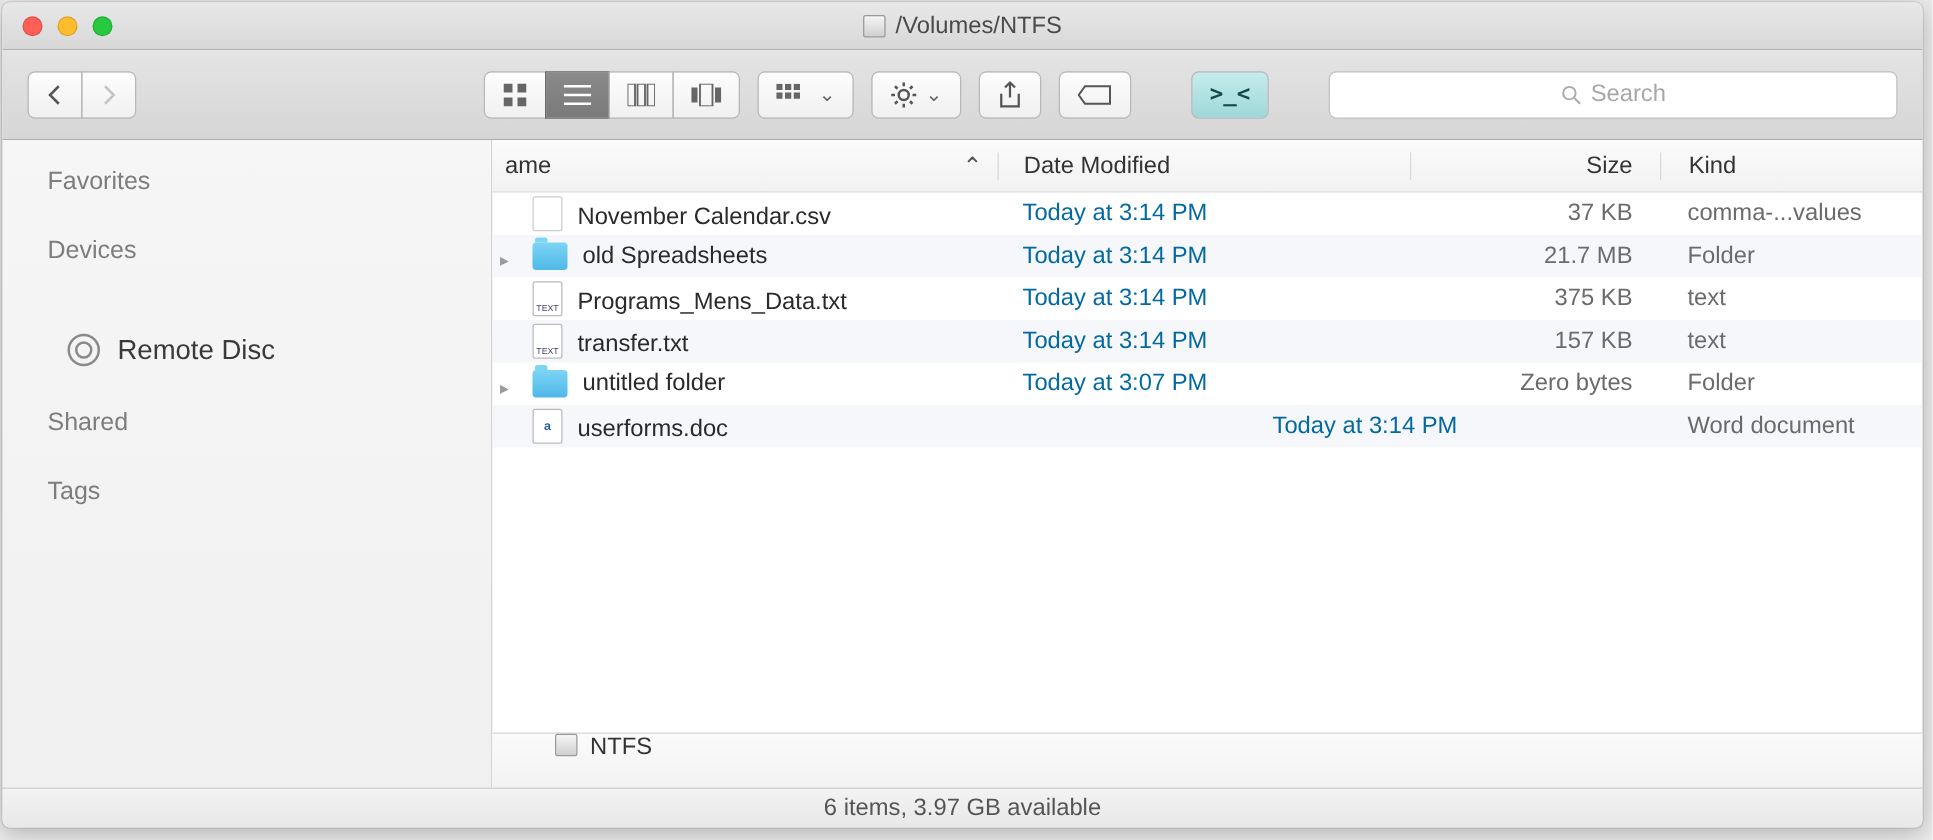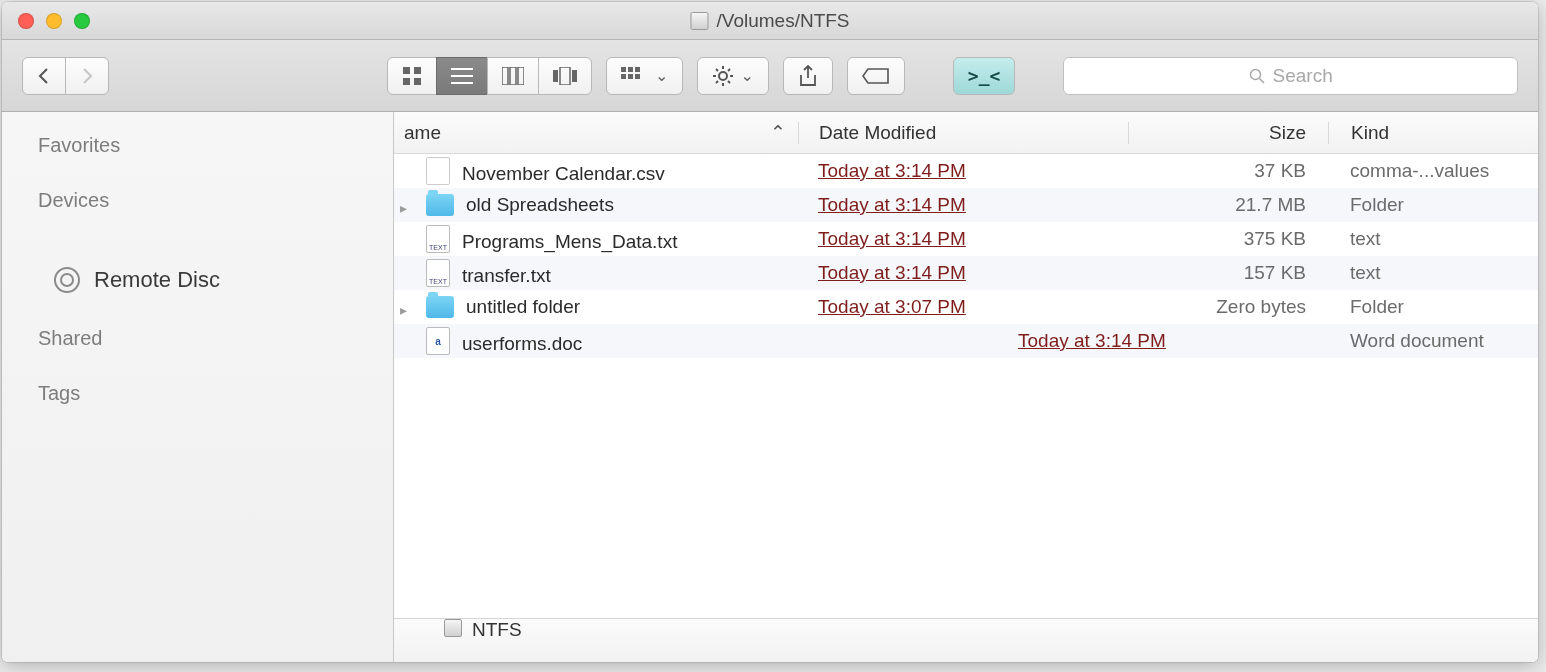--- a/index.html
+++ b/index.html
@@ -34,21 +34,21 @@
 .header-row { height:42px; display:flex; align-items:center; border-bottom:1px solid #d9d9d9; font-size:19px; color:#333; background:linear-gradient(#fbfbfb,#f2f2f2); }
 .col-name { flex:1; padding-left:10px; display:flex; align-items:center; }
 .col-name .sort { margin-left:auto; margin-right:12px; color:#555; }
 .col-date { width:330px; padding-left:20px; border-left:1px solid #d9d9d9; }
 .col-size { width:200px; text-align:right; padding-right:22px; border-left:1px solid #d9d9d9; }
 .col-kind { width:210px; padding-left:22px; border-left:1px solid #d9d9d9; }
 .rows { flex:1; overflow:auto; }
 .row { height:34px; display:flex; align-items:center; font-size:19px; color:#2a2a2a; }
 .row:nth-child(even){ background:#f5f7fa; }
 .row .c-name { flex:1; display:flex; align-items:flex-end; gap:12px; padding-left:6px; }
-.row .c-date { width:330px; padding-left:20px; color:#7f1d1d;text-decoration:underline; }
+.row .c-date { width:330px; padding-left:20px; color:#0369a1; }
 .row .c-size { width:200px; text-align:right; padding-right:22px; color:#6b6b6b; }
 .row .c-kind { width:210px; padding-left:22px; color:#6b6b6b; }
 .disclosure { width:14px; color:#9a9a9a; font-size:14px; }
 .f-icon { width:24px; height:28px; display:flex; align-items:center; justify-content:center; }
 .f-icon.file { background:#fff; border:1px solid #ccc; border-radius:2px; }
 .f-icon.folder { width:28px; height:22px; background:linear-gradient(#7cd5f5,#4fb8e8); border-radius:3px; position:relative; }
 .f-icon.folder::before { content:""; position:absolute; top:-4px; left:2px; width:10px; height:4px; background:#7cd5f5; border-radius:2px 2px 0 0; }
 .f-icon.text { background:#fff; border:1px solid #bbb; border-radius:2px; font-size:7px; color:#447; display:flex; flex-direction:column; align-items:center; justify-content:flex-end; padding-bottom:1px; }
 .f-icon.doc { background:#fff; border:1px solid #bbb; border-radius:2px; font-size:10px; color:#2a5ca8; font-weight:bold; }
 .pathbar { height:44px; border-top:1px solid #d5d5d5; display:flex; gap:10px; padding-left:50px; font-size:19px; color:#333; background:linear-gradient(#fbfbfb,#f2f2f2); }
@@ -263,13 +263,16 @@
             <div class="c-kind">Word document</div>
           </div>
         </div>
       <div class="pathbar">
         <span class="disk-icon"></span>
         <span>NTFS</span>
       </div>
     </div>
   </div>
 
+  <div class="status">
+    <span>6 items, 3.97 GB available</span>
+  </div>
 </div>
 
 </body></html>

